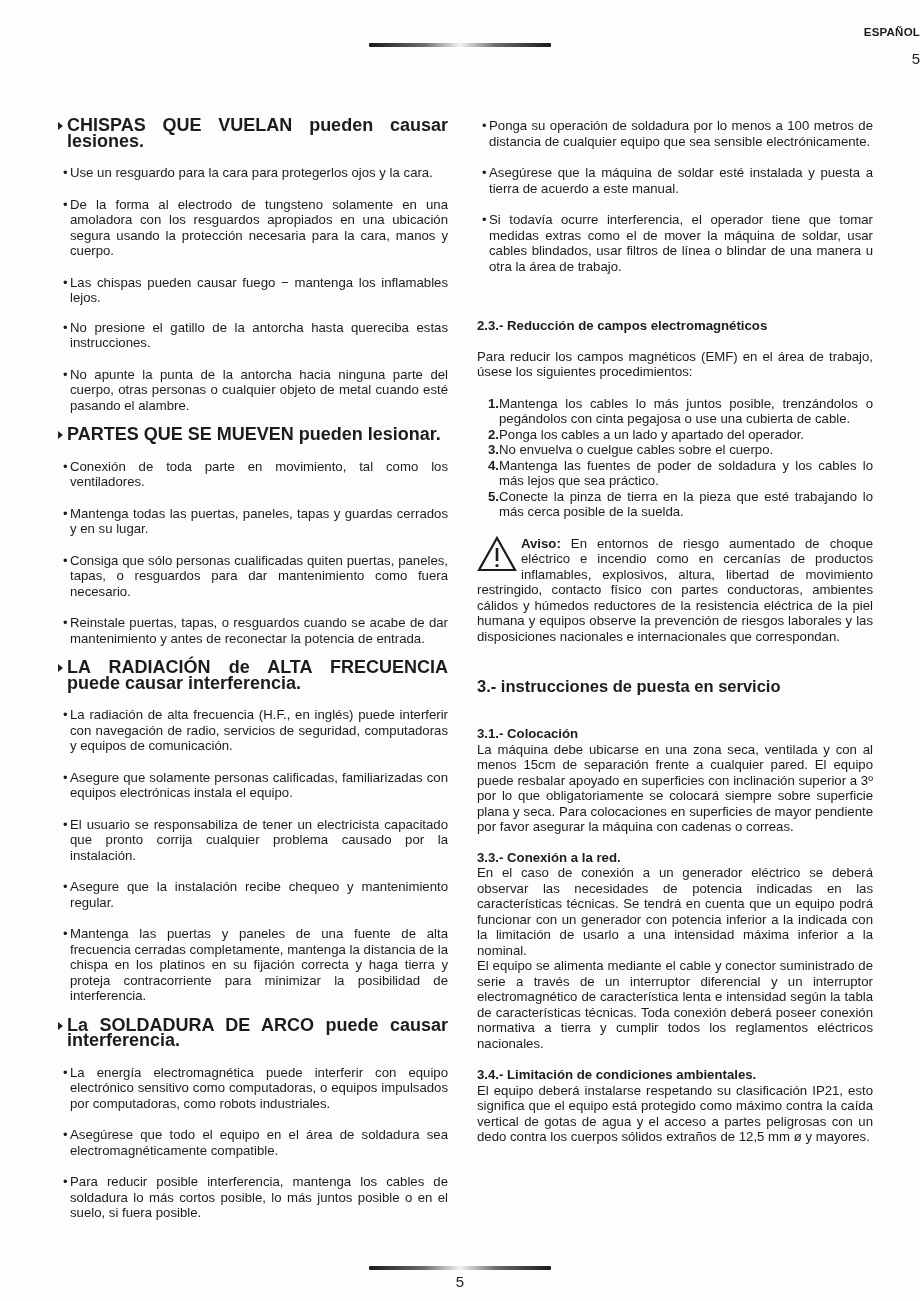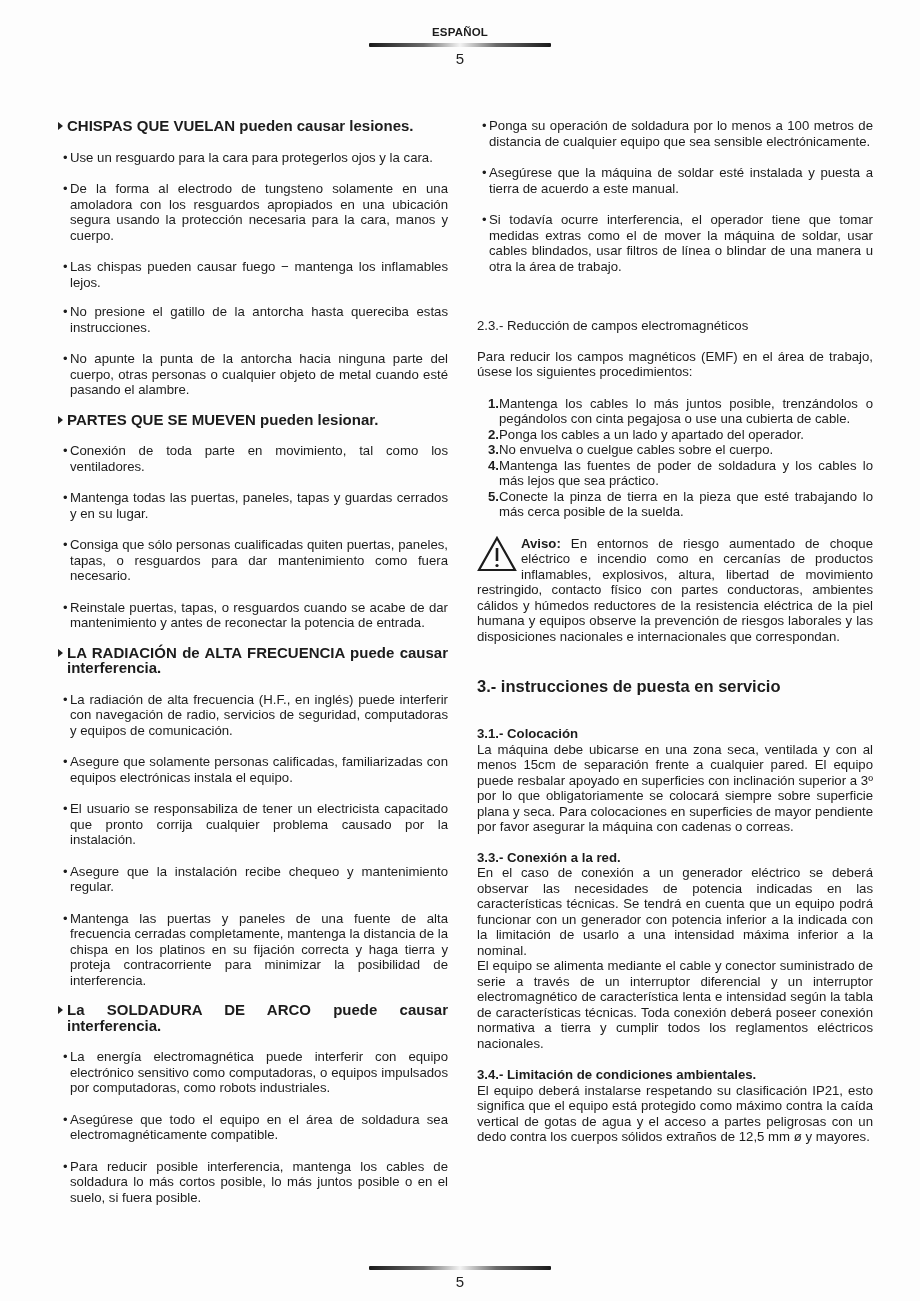--- a/index.html
+++ b/index.html
@@ -6,55 +6,55 @@
     html, body { width: 920px; height: 1301px; background: #fdfdfd; }
     body {
       position: relative;
       font-family: "Liberation Sans", sans-serif;
       color: #1c1c1c;
       font-size: 13.2px;
       line-height: 15.5px;
       overflow: hidden;
     }
     .header {
-      position: absolute; left: 0; top: 25px; width: 920px; text-align: center;
+      position: absolute; left: 0; top: 25px; width: 920px; text-align: right;
     }
     .lang {
       font-weight: bold; font-size: 11.5px; letter-spacing: 0.2px; color: #1c1c1c;
       line-height: 14px;
     }
     .rule {
       width: 182px; height: 4px; margin: 4px auto 0 auto;
       background: linear-gradient(to right, #1a1a1a 0%, #6a6a6a 30%, #f4f4f4 50%, #6a6a6a 70%, #1a1a1a 100%);
       border-radius: 1px;
     }
     .pagenum { font-size: 15px; line-height: 18px; margin-top: 3px; color: #222; }
     .footer { position: absolute; left: 0; top: 1266px; width: 920px; text-align: center; }
     .footer .rule { margin-top: 0; }
 
     .col { position: absolute; top: 118px; }
     .col-left { left: 58px; width: 390px; }
     .col-right { left: 477px; width: 396px; }
 
     .head {
-      font-weight: bold; font-size: 15px; display: flex; align-items: flex-start;
+      font-weight: bold; font-size: 18px; display: flex; align-items: flex-start;
       margin-bottom: 16px; line-height: 15.5px;
     }
     .head .tri {
       width: 0; height: 0; border-top: 4px solid transparent; border-bottom: 4px solid transparent;
       border-left: 5px solid #222; margin-top: 4px; margin-right: 4px; flex: 0 0 auto;
     }
     .head .htxt { text-align: justify; }
 
     .bullet { display: flex; margin-bottom: 16px; padding-left: 5px; }
     .bullet .dot { flex: 0 0 auto; width: 7px; font-size: 13px; }
     .bullet .btxt { text-align: justify; flex: 1; }
     .bullet.last { margin-bottom: 14px; }
 
-    .sec-title { font-weight: normal; margin-bottom: 15px; margin-top: 44px; }
+    .sec-title { font-weight: bold; margin-bottom: 15px; margin-top: 44px; }
     .para { text-align: justify; }
     .mb16 { margin-bottom: 16px; }
 
     .olist { padding-left: 11px; margin-top: 16px; margin-bottom: 16px; }
     .oitem { display: flex; }
     .oitem .num { font-weight: bold; flex: 0 0 auto; }
     .oitem .otxt { text-align: justify; flex: 1; }
 
     .warning { position: relative; text-align: justify; margin-top: 16px; }
     .warn-icon {

